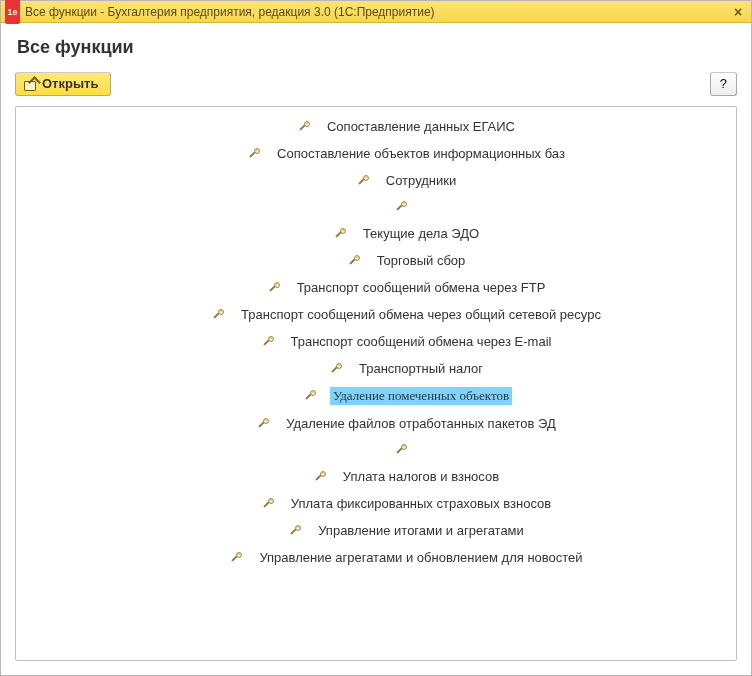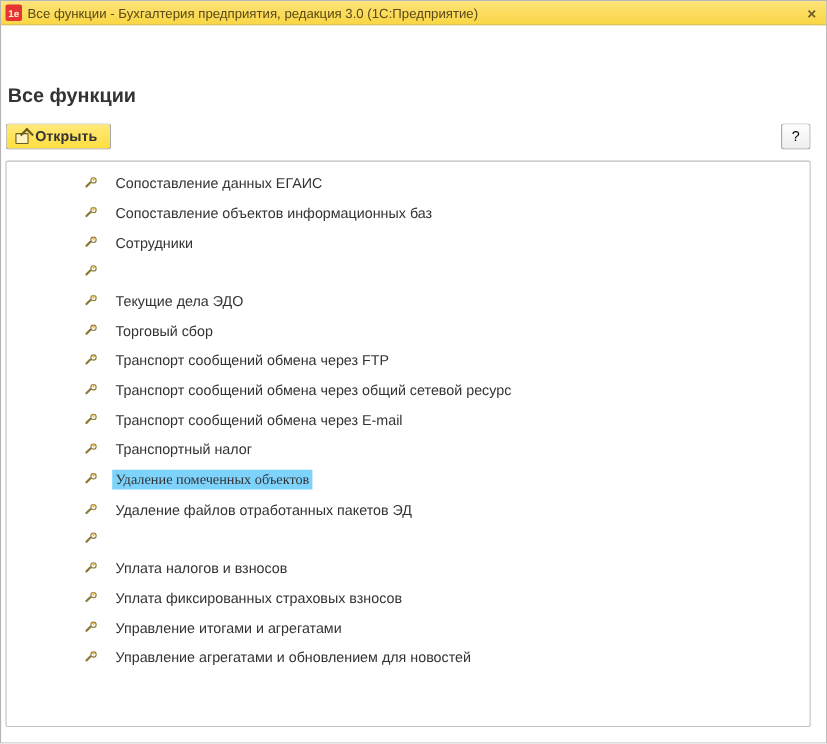--- a/index.html
+++ b/index.html
@@ -21,40 +21,39 @@
     height: 22px;
     background: linear-gradient(to bottom, #fde27a 0%, #f9d744 100%);
     display: flex; align-items: center;
     padding-left: 4px;
     border-bottom: 1px solid #d4b93e;
     font-size: 12px;
     color: #5a4a17;
     position: relative;
   }
   .titlebar-icon {
-    width: 15px; height: 15px;
+    width: 15px; height: 25px;
     background: #e63333;
     border-radius: 2px;
     display: inline-flex; align-items: center; justify-content: center;
     font-size: 9px; font-weight: bold; color: #fff1c8;
     margin-right: 5px;
   }
   .titlebar-close {
     position: absolute; right: 4px; top: 2px;
     width: 18px; height: 18px;
     display: flex; align-items: center; justify-content: center;
     color: #6a5a24; font-size: 14px; font-weight: bold;
     cursor: pointer;
   }
   .content {
     flex: 1;
-    padding: 12px 14px 14px 4px;
+    padding: 12px 14px 14px 14px;
     display: flex; flex-direction: column;
     min-height: 0;
-    margin-top: 40px;
   }
   .page-title {
     font-size: 18px; font-weight: bold;
     color: #333; margin: 2px 0 14px 2px;
   }
   .toolbar {
     display: flex; justify-content: space-between; align-items: flex-end;
     margin-bottom: 10px;
   }
   .btn {
@@ -97,20 +96,21 @@
     overflow-y: scroll;
     padding: 6px 0 6px 0;
     min-height: 0;
     position: relative;
   }
   .tree-item {
     display: flex; align-items: center;
     padding: 5px 6px 5px 68px;
     cursor: pointer;
     white-space: nowrap;
+    justify-content: center;
   }
   .item-icon {
     width: 16px; height: 16px; flex: 0 0 16px;
     margin-right: 12px;
     position: relative;
   }
   .item-icon svg { width: 16px; height: 16px; }
   .item-label { font-size: 13px; color: #333; padding: 1px 3px; }
   .item-label.hl { background: #7dd3fc; font-family: Liberation Serif, serif; }
   

